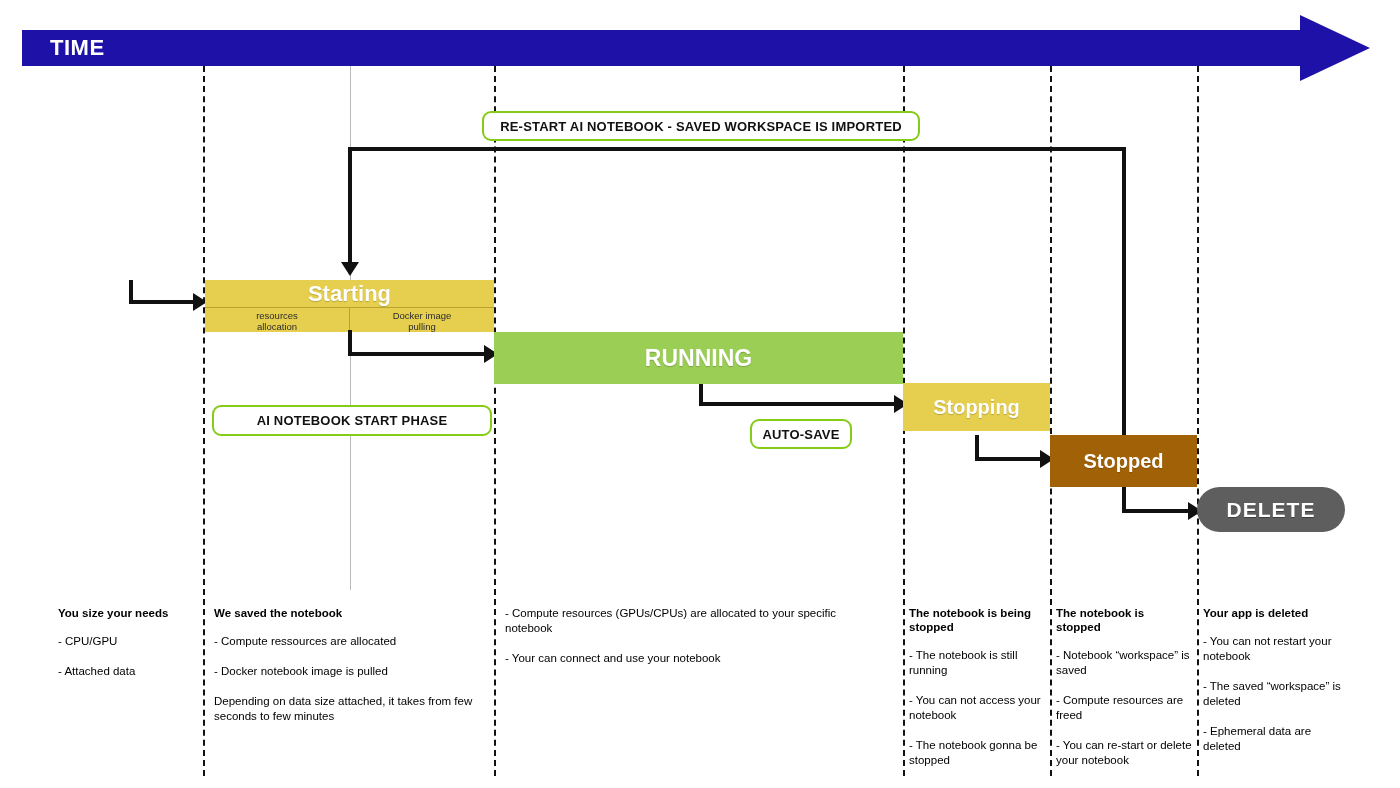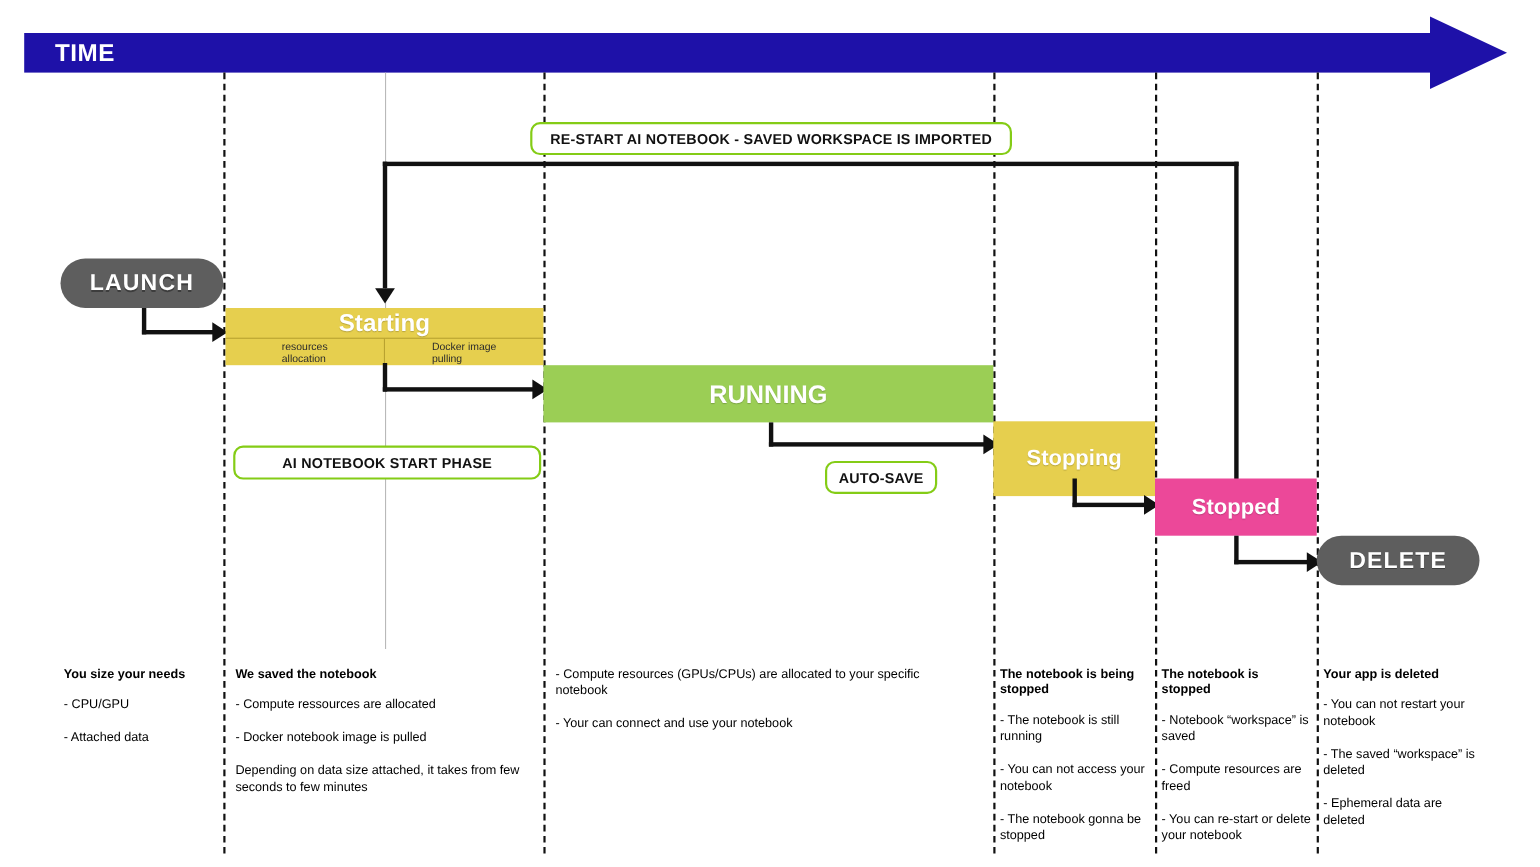--- a/index.html
+++ b/index.html
@@ -50,35 +50,35 @@
   
   .state{
     position:absolute;
     display:flex;align-items:center;justify-content:center;
     color:#ffffff;font-weight:bold;
     text-shadow:0 1px 1px rgba(0,0,0,.20);
   }
   .state-starting{background:#e6cf4e;}
   .state-running{background:#9bce55;}
   .state-stopping{background:#e6cf4e;}
-  .state-stopped{background:#ec4899;}
+  .state-stopped{background:#a16207;}
 
   .starting-title{
     position:absolute;left:0;top:0;width:100%;height:27px;
     display:flex;align-items:center;justify-content:center;
     font-size:22px;font-weight:bold;color:#ffffff;
     text-shadow:0 1px 1px rgba(0,0,0,.20);
   }
   .substack{
     position:absolute;left:0;top:27px;width:100%;height:25px;
     display:flex;border-top:1px solid #b9a230;
   }
   .sub{
     flex:1;display:flex;align-items:center;justify-content:center;
-    text-align:left;font-size:9.5px;line-height:11px;color:#2b2b2b;
+    text-align:center;font-size:9.5px;line-height:11px;color:#2b2b2b;
     font-weight:normal;text-shadow:none;
   }
   .sub + .sub{border-left:1px solid #b9a230;}
 
   
   .callout{
     position:absolute;
     background:#ffffff;border:2px solid #84cc16;border-radius:9px;
     display:flex;align-items:center;justify-content:center;
     font-size:13px;font-weight:bold;color:#111111;letter-spacing:0.2px;
@@ -129,23 +129,20 @@
 
   <div class="seg seg-v" style="left:1122px;top:147px;height:291px;"></div>
   <div class="seg seg-h" style="left:348px;top:147px;width:778px;"></div>
   <div class="seg seg-v" style="left:348px;top:147px;height:115px;"></div>
   <div class="arrow-d" style="left:341px;top:262px;"></div>
 
   <div class="callout" style="left:482px;top:111px;width:434px;height:26px;">
     <span>RE-START AI NOTEBOOK - SAVED WORKSPACE IS IMPORTED</span>
   </div>
 
-  <div class="pill" style="left:55px;top:235px;width:148px;height:45px;">
-    <span>LAUNCH</span>
-  </div>
 
   <div class="seg seg-v" style="left:129px;top:280px;height:24px;"></div>
   <div class="seg seg-h" style="left:129px;top:300px;width:66px;"></div>
   <div class="arrow-r" style="left:193px;top:293px;"></div>
 
   <div class="state state-starting" style="left:205px;top:280px;width:289px;height:52px;">
     <div class="starting-title">Starting</div>
     <div class="substack">
       <div class="sub">
         <span>
@@ -175,21 +172,21 @@
   </div>
 
   <div class="seg seg-v" style="left:699px;top:384px;height:22px;"></div>
   <div class="seg seg-h" style="left:699px;top:402px;width:197px;"></div>
   <div class="arrow-r" style="left:894px;top:395px;"></div>
 
   <div class="callout" style="left:750px;top:419px;width:98px;height:26px;">
     <span>AUTO-SAVE</span>
   </div>
 
-  <div class="state state-stopping" style="left:903px;top:383px;width:147px;height:68px;font-size:20px;">
+  <div class="state state-stopping" style="left:903px;top:383px;width:147px;height:48px;font-size:20px;">
     <span>Stopping</span>
   </div>
 
   <div class="seg seg-v" style="left:975px;top:435px;height:26px;"></div>
   <div class="seg seg-h" style="left:975px;top:457px;width:67px;"></div>
   <div class="arrow-r" style="left:1040px;top:450px;"></div>
 
   <div class="state state-stopped" style="left:1050px;top:435px;width:147px;height:52px;font-size:20px;">
     <span>Stopped</span>
   </div>

